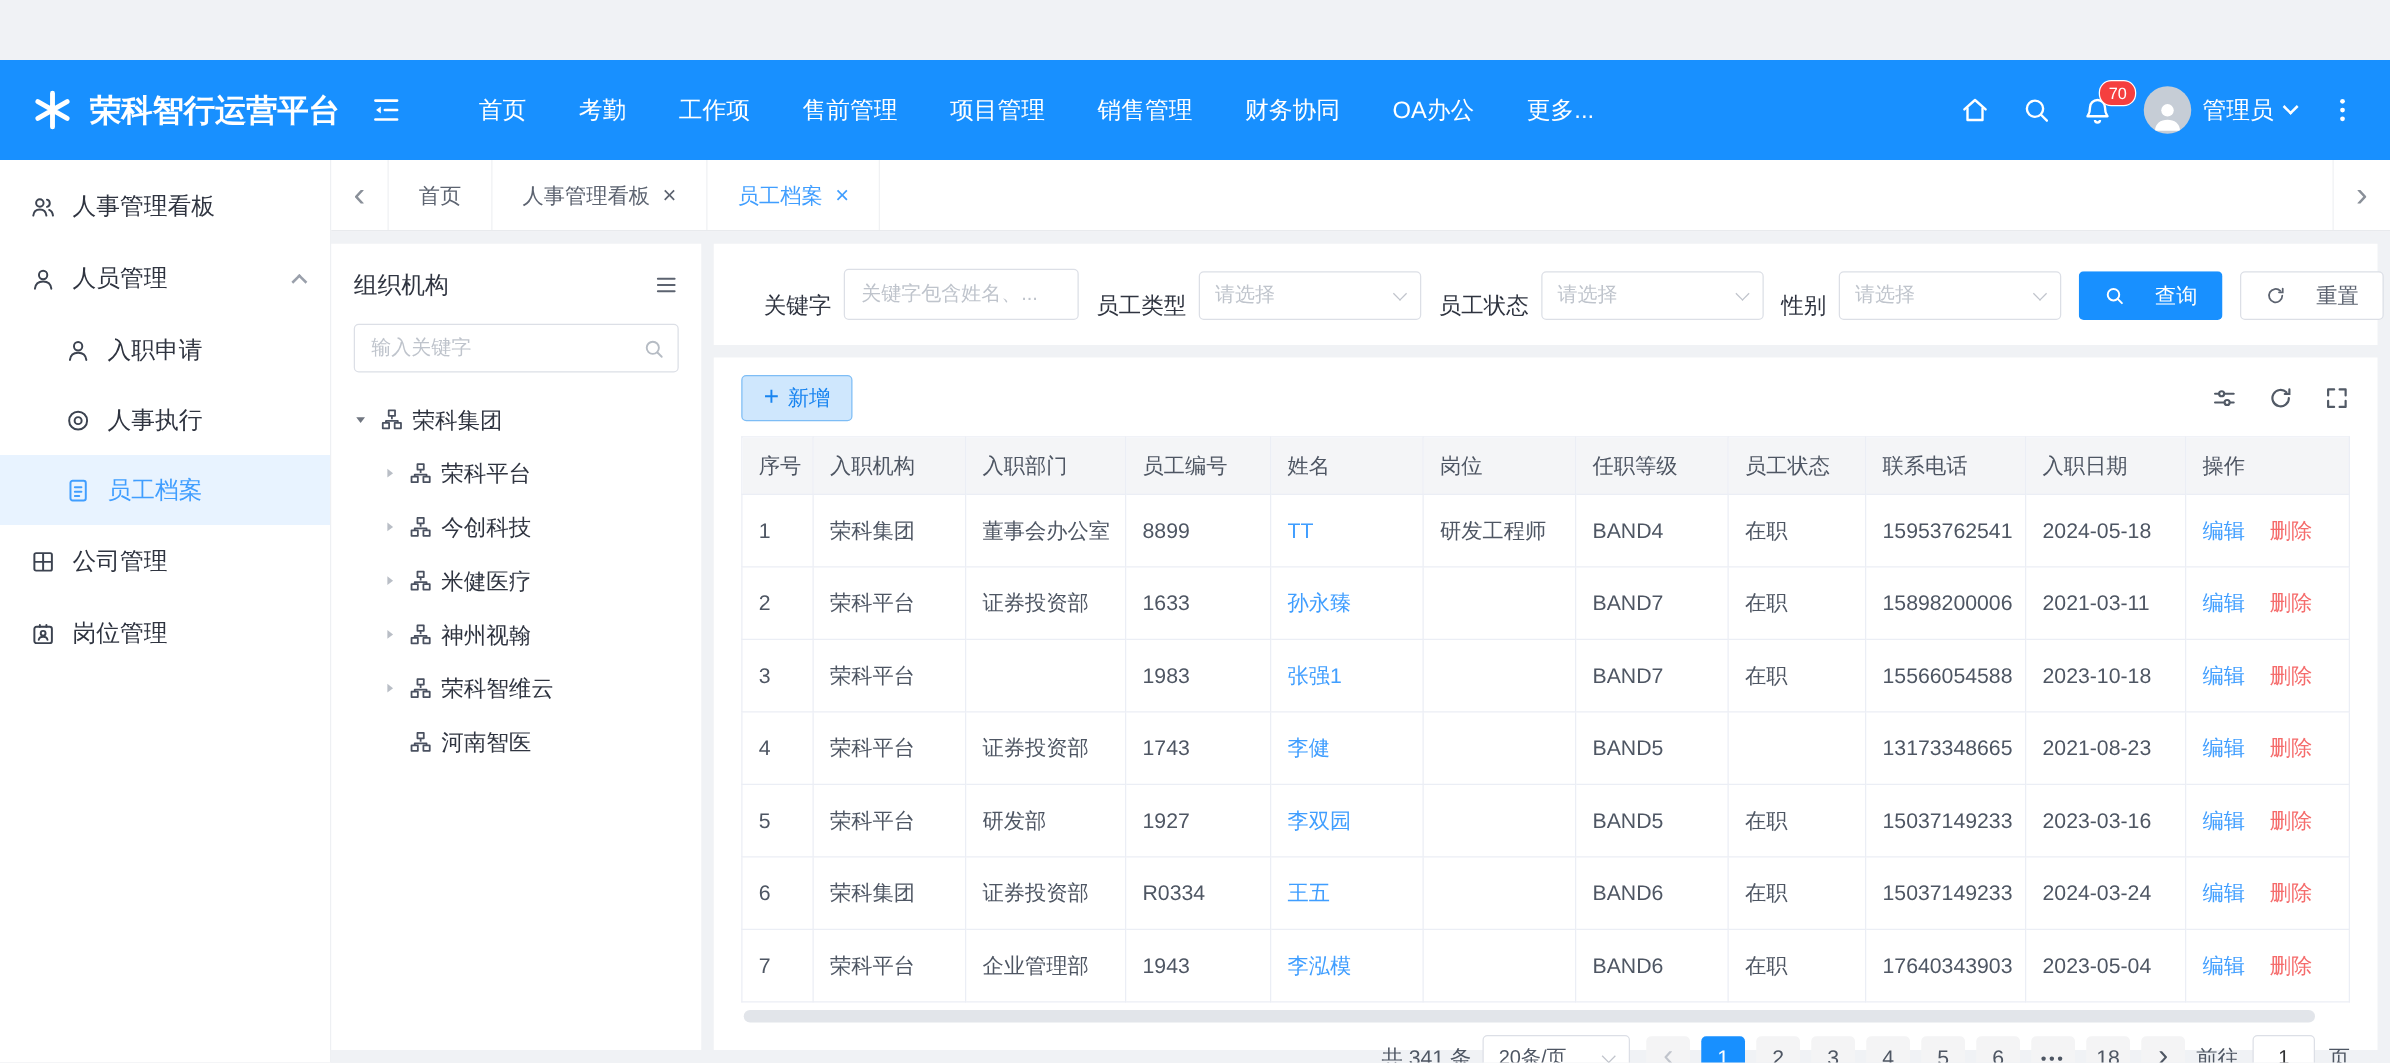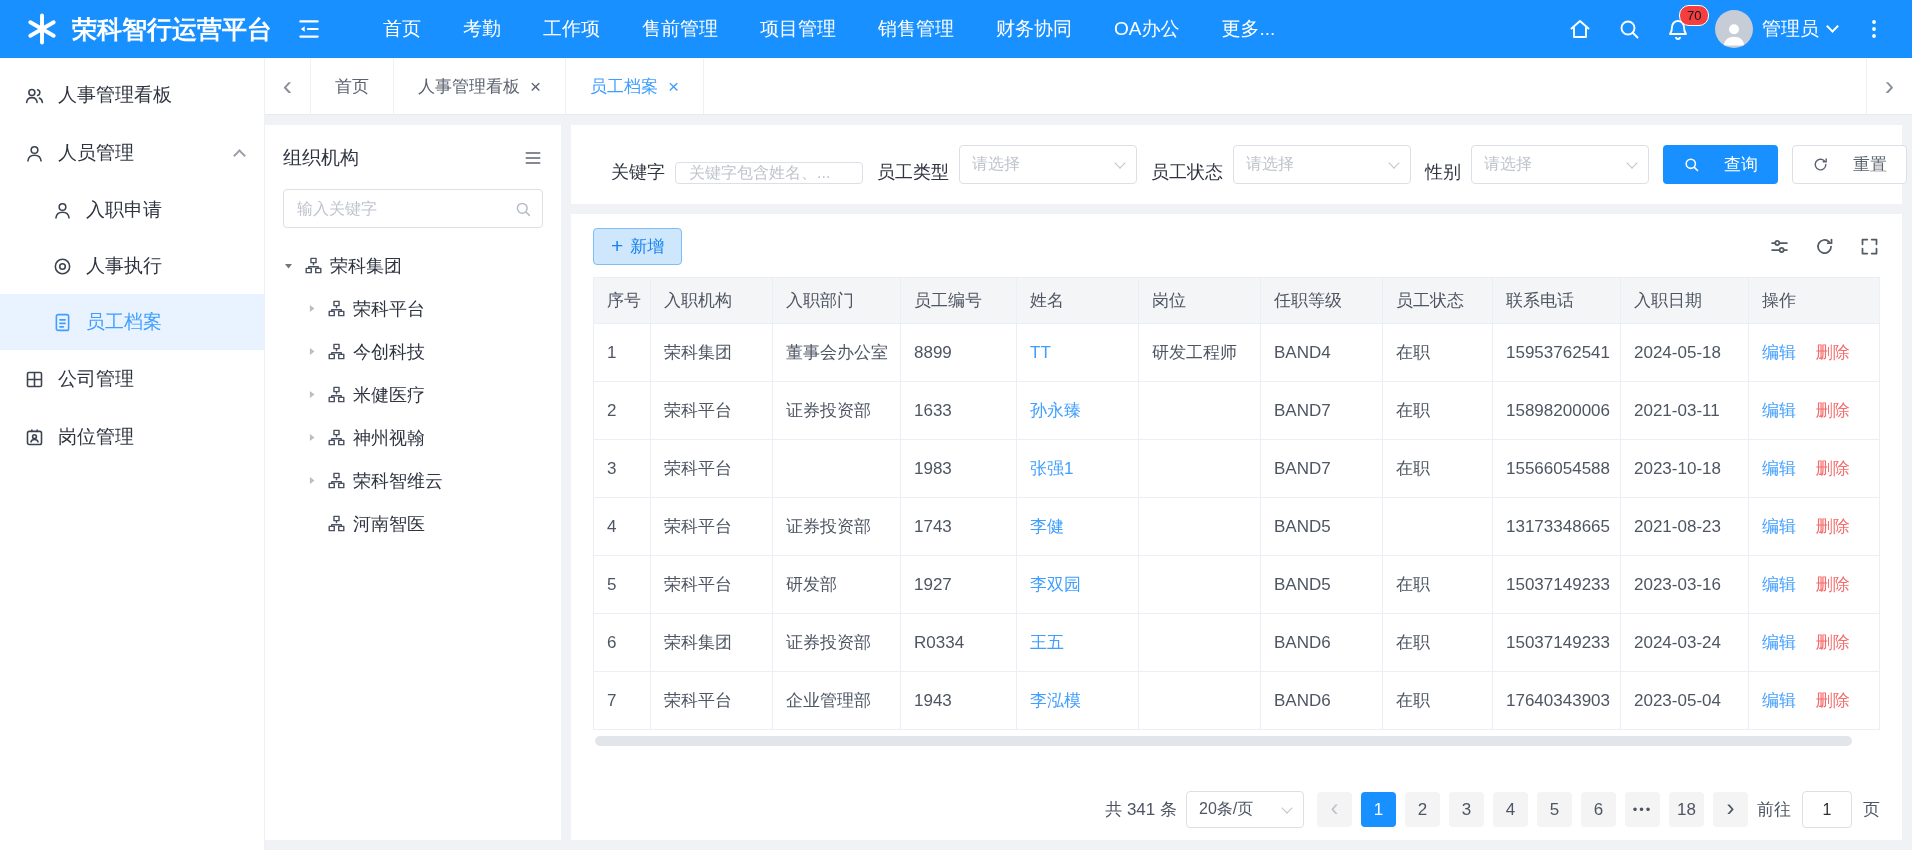--- a/index.html
+++ b/index.html
@@ -2,33 +2,33 @@
 <html style="--primary: #1890ff; --link: #409eff; --danger: #f56c6c; --badge: #f53f3f;"><head>
 <meta charset="utf-8">
 <style>
   *{margin:0;padding:0;box-sizing:border-box;}
   html,body{width:1912px;height:850px;overflow:hidden;}
   body{display:flex;flex-direction:column;background:#f0f2f5;color:#303133;
        font-family:"Liberation Sans","DejaVu Sans",sans-serif;}
   :root{--primary:#1890ff;--link:#409eff;--danger:#f56c6c;--badge:#f53f3f;}
 
   
-  .header{height:58px;background:var(--primary);display:flex;align-items:center;
-          padding:0 26px 0 24px;color:#fff;flex:0 0 auto;}
+  .header{height:80px;background:var(--primary);display:flex;align-items:center;
+          padding:0 26px 0 24px;color:#fff;flex:0 0 auto;margin-top:48px;}
   .logo-icon{width:36px;height:36px;display:flex;flex:0 0 auto;}
   .logo-title{font-size:25px;font-weight:bold;margin-left:12px;white-space:nowrap;}
   .fold-btn{margin-left:24px;display:flex;cursor:pointer;}
   .fold-btn svg{width:26px;height:26px;}
   .nav{display:flex;align-items:center;margin-left:40px;height:100%;}
   .nav-item{font-size:19px;padding:0 21px;height:100%;display:flex;align-items:center;
             cursor:pointer;white-space:nowrap;}
   .header-right{margin-left:auto;display:flex;align-items:center;gap:25px;}
   .hicon{display:flex;position:relative;cursor:pointer;}
   .hicon svg{width:24px;height:24px;}
-  .badge{position:absolute;top:-12px;left:13px;background:var(--badge);color:#0f172a;
+  .badge{position:absolute;top:-12px;left:13px;background:var(--badge);color:#ffffff;
          font-size:13px;line-height:1;padding:3px 7px;border-radius:10px;border:1px solid #fff;}
   .user{display:flex;align-items:center;gap:9px;cursor:pointer;}
   .avatar{width:38px;height:38px;border-radius:50%;background:#c6cdd6;display:flex;
           align-items:flex-end;justify-content:center;overflow:hidden;}
   .avatar svg{width:30px;height:30px;}
   .username{font-size:19px;}
   .caret-down{width:9px;height:9px;border-right:2px solid #fff;border-bottom:2px solid #fff;
               transform:rotate(45deg);margin-top:-5px;}
 
   
@@ -80,21 +80,21 @@
   .tree-caret svg{width:13px;height:13px;}
   .tree-caret.expanded svg{transform:rotate(90deg);}
   .tree-icon{display:flex;color:#4a5160;flex:0 0 auto;}
   .tree-icon svg{width:19px;height:19px;}
 
   .main-col{flex:1;display:flex;flex-direction:column;gap:10px;min-width:0;}
 
   
   .filter-card{background:#fff;display:flex;align-items:flex-end;padding:20px 40px;flex:0 0 auto;}
   .f-label{font-size:18px;color:#2f3440;white-space:nowrap;margin-right:10px;flex:0 0 auto;}
-  .f-input{height:22px;border:1px solid #dcdfe6;border-radius:4px;padding:0 13px;font-size:16px;
+  .f-input{height:41px;border:1px solid #dcdfe6;border-radius:4px;padding:0 13px;font-size:16px;
            color:#303133;outline:none;font-family:inherit;flex:0 0 auto;}
   .f-input::placeholder{color:#bfc4cc;}
   .f-input.keyword{width:188px;margin-right:14px;}
   .f-select{height:39px;border:1px solid #dcdfe6;border-radius:4px;display:flex;align-items:center;
             justify-content:space-between;padding:0 12px;width:178px;cursor:pointer;background:#fff;
             margin-right:14px;flex:0 0 auto;}
   .f-select .ph{font-size:16px;color:#bfc4cc;}
   .sel-caret{width:8px;height:8px;border-right:1.6px solid #c0c4cc;border-bottom:1.6px solid #c0c4cc;
              transform:rotate(45deg);margin-top:-4px;flex:0 0 auto;}
   .btn{height:39px;border-radius:4px;display:flex;align-items:center;gap:24px;padding:0 19px;

